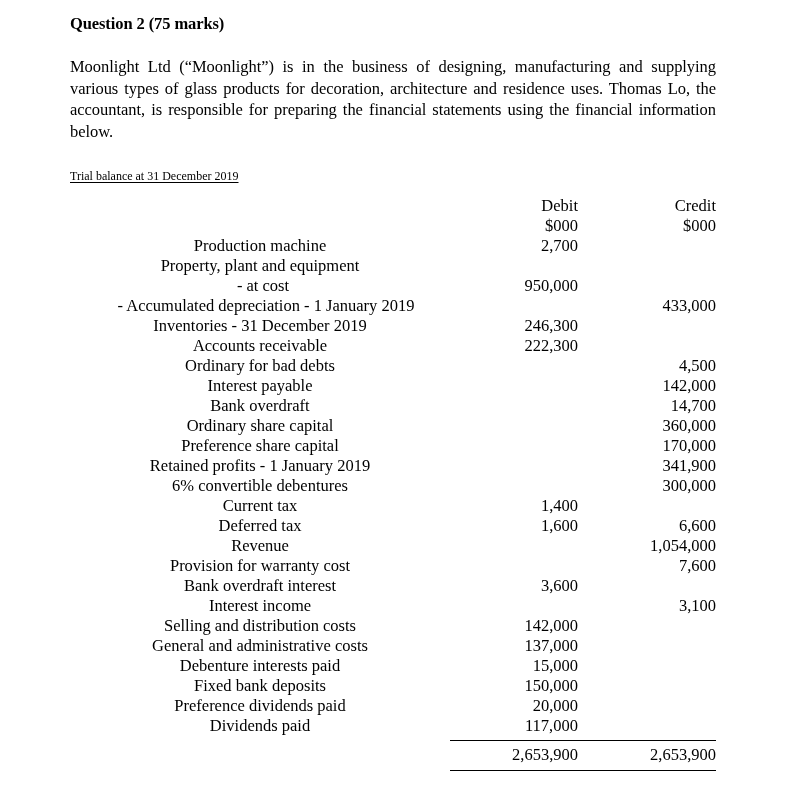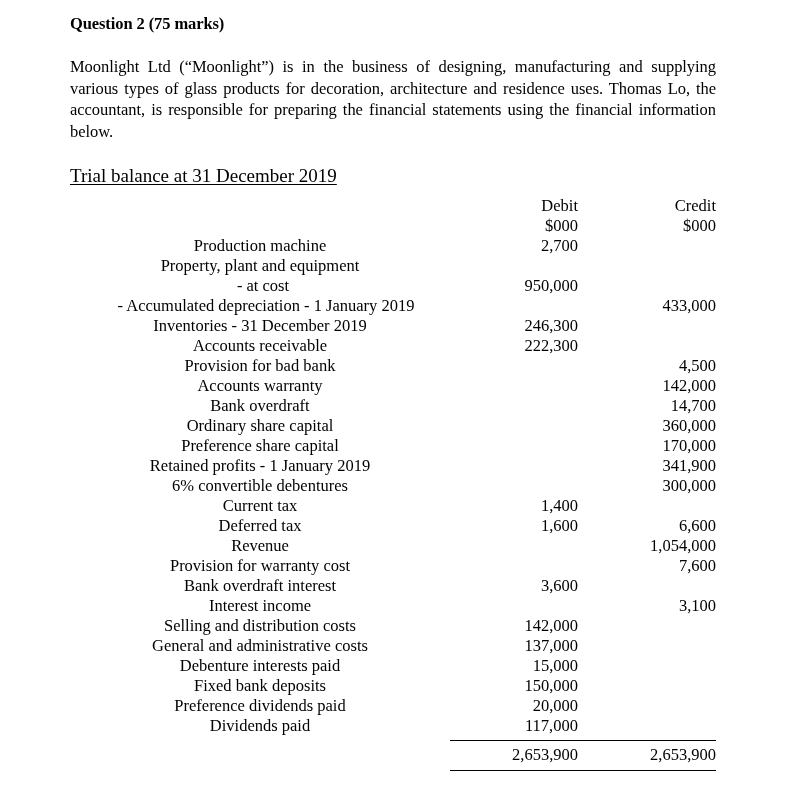--- a/index.html
+++ b/index.html
@@ -44,21 +44,21 @@
     font-size: 16.5px;
     line-height: 21.5px;
     text-align: justify;
     text-justify: inter-word;
     margin: 0 0 24px 0;
     letter-spacing: -0.05px;
   }
 
   
   .tb-heading {
-    font-size: 19px;
+    font-size: 12px;
     text-decoration: underline;
     text-underline-offset: 2px;
     margin: 0 8px 10px 0;
     line-height: 20px;
     display: inline-block;
   }
 
   
   table.tb {
     border-collapse: collapse;
@@ -171,27 +171,27 @@
             <td class="gap"></td>
             <td class="credit"></td>
           </tr>
           <tr>
             <td class="label">Accounts receivable</td>
             <td class="debit">222,300</td>
             <td class="gap"></td>
             <td class="credit"></td>
           </tr>
           <tr>
-            <td class="label">Provision for bad bank</td>
+            <td class="label">Ordinary for bad debts</td>
             <td class="debit"></td>
             <td class="gap"></td>
             <td class="credit">4,500</td>
           </tr>
           <tr>
-            <td class="label">Accounts warranty</td>
+            <td class="label">Interest payable</td>
             <td class="debit"></td>
             <td class="gap"></td>
             <td class="credit">142,000</td>
           </tr>
           <tr>
             <td class="label">Bank overdraft</td>
             <td class="debit"></td>
             <td class="gap"></td>
             <td class="credit">14,700</td>
           </tr>

